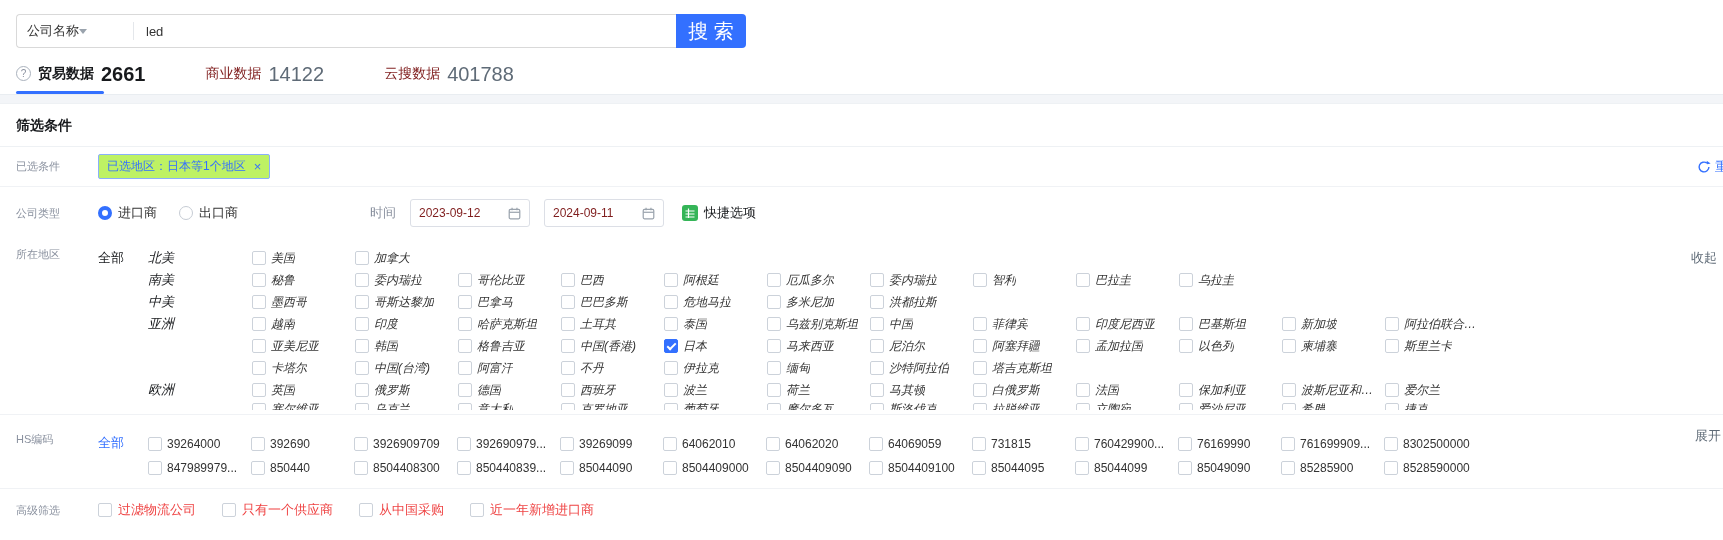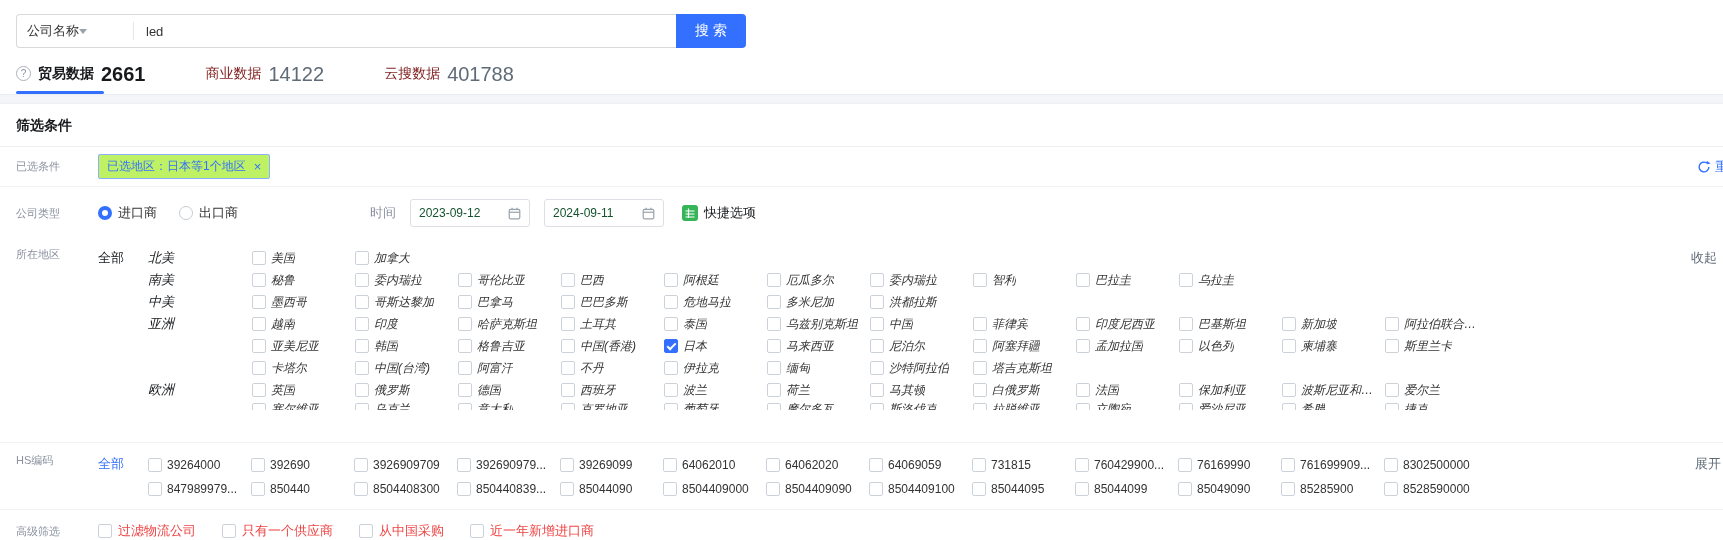--- a/index.html
+++ b/index.html
@@ -12,21 +12,21 @@
   .topbar{padding:14px 0 0 16px;}
   .search-wrap{display:flex;height:34px;width:730px;}
   .search-box{flex:1;display:flex;align-items:center;border:1px solid #d9d9d9;border-right:none;
               border-radius:4px 0 0 4px;background:#fff;}
   .search-select{width:116px;height:100%;display:flex;align-items:center;justify-content:flex-start;
                  padding:0 10px;font-size:13px;color:#333;cursor:pointer;}
   .chev{width:0;height:0;border-left:4px solid transparent;border-right:4px solid transparent;
         border-top:5px solid #9aa3ad;}
   .vdiv{width:1px;height:18px;background:#e4e7eb;}
   .search-input{flex:1;height:100%;border:none;outline:none;padding:0 12px;font-size:13px;color:#333;}
-  .search-btn{width:70px;border:none;background:var(--accent);color:#fff;font-size:14px;
+  .search-btn{width:70px;border:none;background:var(--accent);color:#fff;font-size:20px;
               border-radius:0 4px 4px 0;cursor:pointer;}
 
   
   .tabs{display:flex;gap:60px;margin-top:15px;}
   .tab{display:flex;align-items:flex-end;gap:7px;padding-bottom:10px;position:relative;cursor:pointer;}
   .tab .tlabel{font-size:14px;color:#7f1d1d;line-height:21px;}
   .tab .tcount{font-size:20px;line-height:20px;color:#5f6b77;font-weight:400;}
   .tab.active .tlabel{color:#17191c;font-weight:700;}
   .tab.active .tcount{color:#17191c;font-weight:700;}
   .tab.active::after{content:"";position:absolute;left:0;bottom:0;height:3px;width:88px;
@@ -49,41 +49,41 @@
   .reset{position:absolute;right:-18px;top:50%;transform:translateY(-50%);display:flex;align-items:center;
          gap:4px;color:var(--accent);font-size:13px;cursor:pointer;white-space:nowrap;}
 
   .comprow{padding-top:12px;padding-bottom:10px;}
   .radios{display:flex;gap:22px;width:200px;}
   .radio{display:flex;align-items:center;gap:6px;color:#333;cursor:pointer;}
   .rdot{width:14px;height:14px;border-radius:50%;border:1px solid #c6ccd4;background:#fff;}
   .radio.sel .rdot{border:4px solid var(--accent);}
   .time-label{color:#8a919f;margin-left:72px;}
   .date{width:120px;height:28px;border:1px solid #dcdfe6;border-radius:3px;display:flex;align-items:center;
-        justify-content:space-between;padding:0 8px;font-size:12px;color:#14532d;margin-left:14px;cursor:pointer;}
+        justify-content:space-between;padding:0 8px;font-size:12px;color:#7f1d1d;margin-left:14px;cursor:pointer;}
   .quick{display:flex;align-items:center;gap:6px;margin-left:18px;cursor:pointer;color:#17191c;}
 
   .regionrow{align-items:flex-start;padding-top:10px;padding-bottom:4px;}
   .allbtn{width:50px;min-width:50px;color:#17191c;cursor:pointer;padding-top:2px;}
   .allbtn.blue{color:var(--accent);}
   .rgrid{flex:1;}
   .rgrow{display:flex;align-items:center;height:22px;font-style:italic;}
   .rgrow.clipped{height:9px;overflow:hidden;align-items:flex-start;}
   .rgname{width:104px;min-width:104px;font-size:13px;color:#17191c;}
   .ritem{width:103px;min-width:103px;display:flex;align-items:center;gap:5px;font-size:12px;color:#333;
          overflow:hidden;cursor:pointer;padding-right:6px;}
   .ritem .lab{overflow:hidden;text-overflow:ellipsis;white-space:nowrap;}
   .cb{width:14px;height:14px;min-width:14px;border:1px solid #ccd2da;border-radius:2px;background:#fff;
       position:relative;}
   .cb.on{background:var(--accent);border-color:var(--accent);}
   .cb.on::after{content:"";position:absolute;left:2px;top:3px;width:7px;height:3px;
                 border-left:2px solid #fff;border-bottom:2px solid #fff;transform:rotate(-45deg);}
   .sidelink{position:absolute;right:6px;top:12px;color:#5f6b77;cursor:pointer;font-size:13px;white-space:nowrap;}
 
-  .hsrowc{border-top:1px solid #f0f2f5;align-items:flex-start;padding-top:10px;padding-bottom:8px;margin-top:28px;}
+  .hsrowc{border-top:1px solid #f0f2f5;align-items:flex-start;padding-top:17px;padding-bottom:8px;}
   .hsline{display:flex;align-items:center;height:24px;}
   .expand{right:2px;}
 
   .advrow{border-top:1px solid #f0f2f5;padding-top:12px;padding-bottom:12px;}
   .advitems{display:flex;gap:26px;}
   .advitem{display:flex;align-items:center;gap:6px;font-size:13px;color:#ef4444;cursor:pointer;}
 </style>
 </head>
 <body>
 

